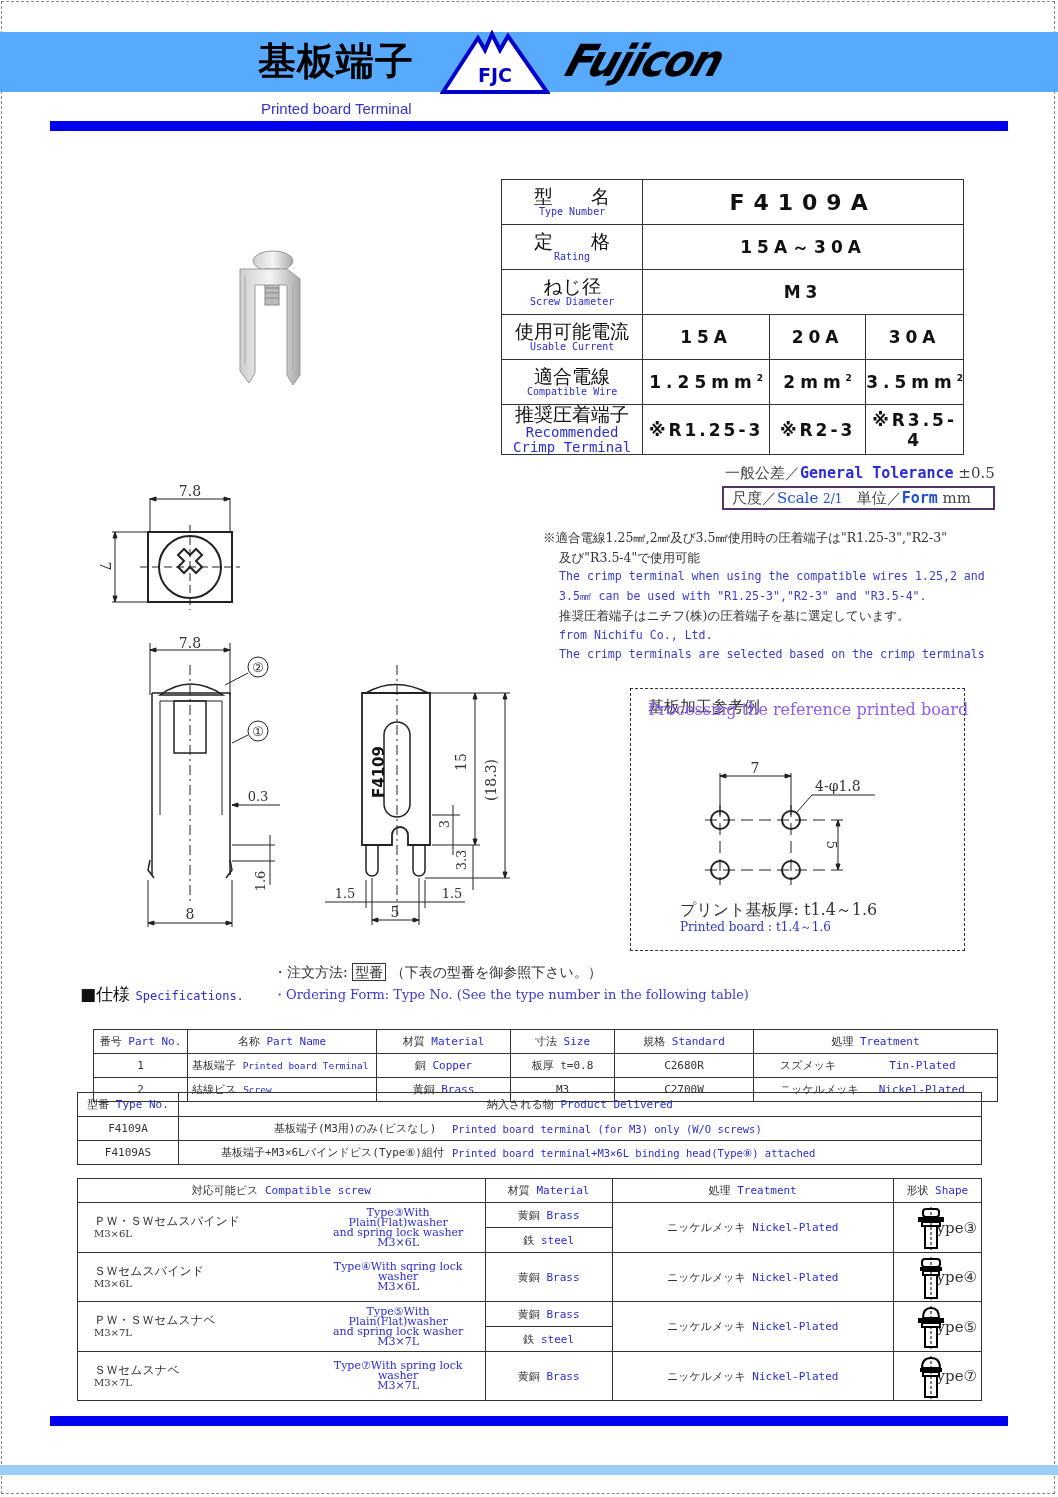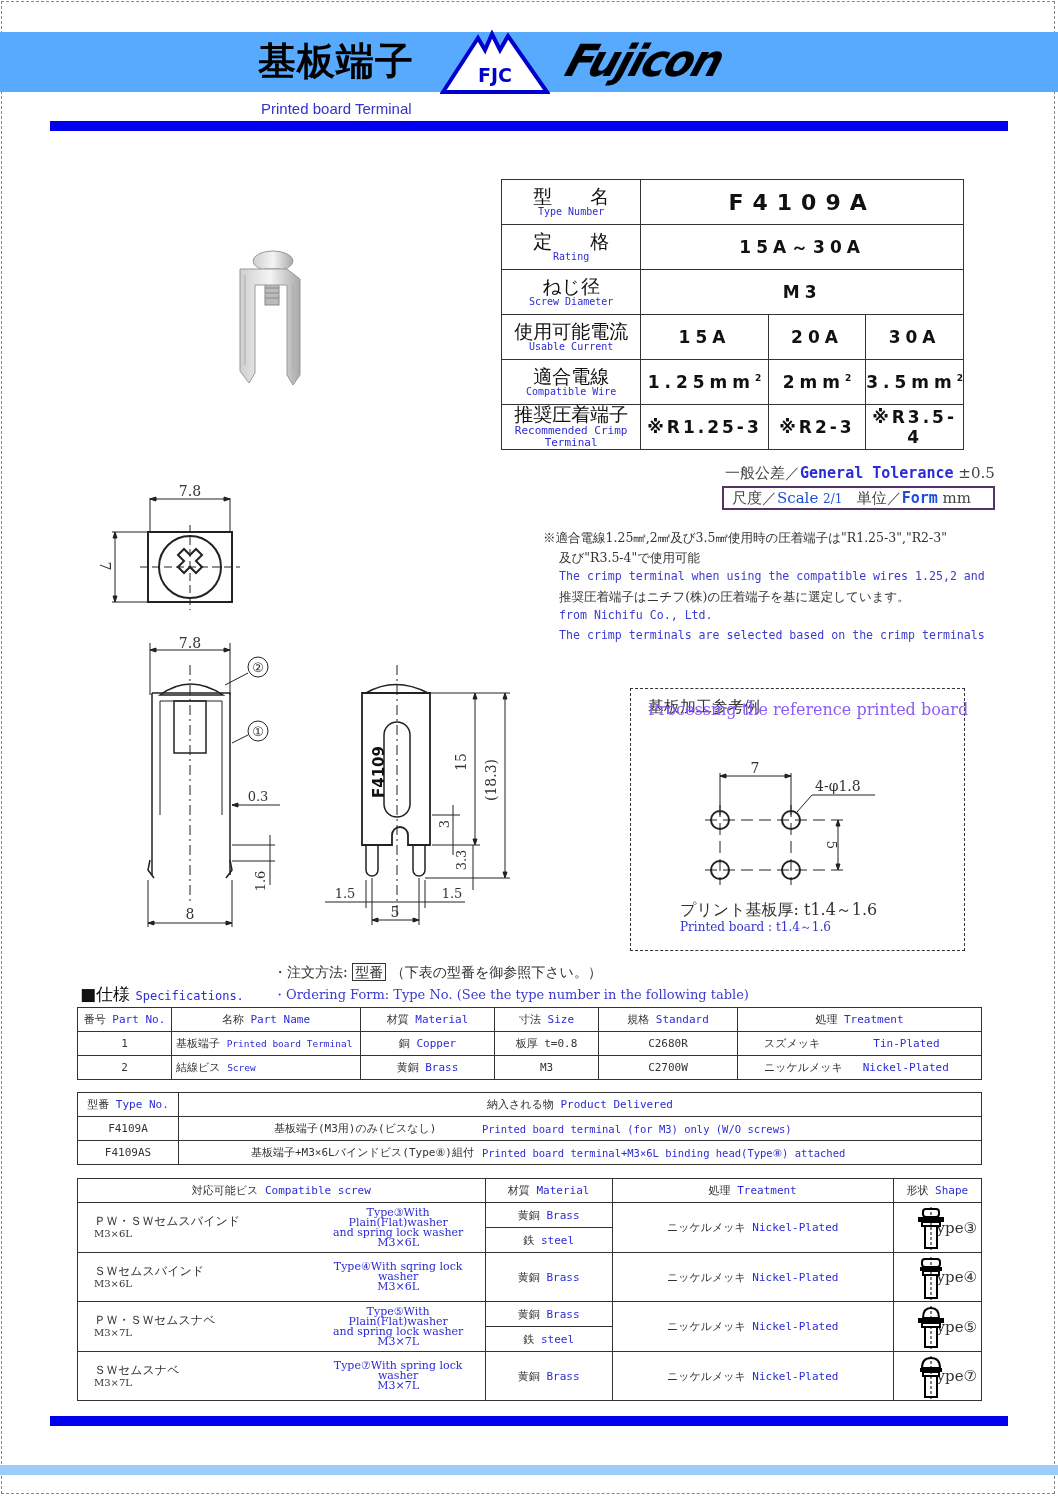--- a/index.html
+++ b/index.html
@@ -19,21 +19,21 @@
   .rule.bottom { top:1416px; }
   .footer-band { left:0; top:1465px; width:1058px; height:10px; background:#9cccf8; }
 
   
   table { border-collapse:collapse; }
   .spec { left:501px; top:179px; width:463px; }
   .spec td { border:1.5px solid #333; text-align:center; vertical-align:middle; padding:0; height:44px; }
   .spec .lbl { width:156px; line-height:1.05; }
   .spec .lbl .jp { font-family:"DejaVu Sans", sans-serif; font-size:19px; color:#111; display:block; }
   .spec .lbl .en { font-family:"DejaVu Sans Mono", monospace; font-size:10px; color:#2b2bd6; display:block; }
-  .spec .lbl .en.tiny { font-size:11px; }
+  .spec .lbl .en.tiny { font-size:14px; }
   .spec .val { font-family:"DejaVu Sans", sans-serif; font-weight:bold; font-size:17px; letter-spacing:5px; color:#111; }
   .spec .val.big { font-size:22px; letter-spacing:9px; }
   .spec sup { font-size:9px; letter-spacing:0; }
 
   .tol { left:725px; top:464px; font-size:15px; color:#444; }
   .tol b { font-family:"DejaVu Sans Mono", monospace; color:#2b2bd6; }
   .scale-box { left:722px; top:486px; width:273px; height:24px; border:2px solid #553366; box-sizing:border-box; font-size:15px; color:#444; padding:1px 8px; white-space:nowrap; }
 
   .notes { left:543px; top:528px; width:460px; font-size:12.5px; line-height:19.5px; color:#333; }
   .notes .en { color:#3b3bd0; font-family:"DejaVu Sans Mono", monospace; font-size:11.6px; }
@@ -46,21 +46,21 @@
 
   .order1 { left:273px; top:964px; font-size:14px; color:#333; }
   .order1 .boxed { border:1px solid #333; padding:0 2px; }
   .order2 { left:273px; top:986px; font-size:13px; color:#3b3bd0; }
   .specs-h { left:80px; top:983px; font-size:17px; color:#111; font-family:"DejaVu Sans", sans-serif; }
   .specs-h .en { font-family:"DejaVu Sans Mono", monospace; font-size:12px; color:#2b2bd6; }
 
   .tbl { left:77px; width:905px; font-size:11px; font-family:"DejaVu Sans Mono", monospace; }
   .tbl td, .tbl th { border:1px solid #333; text-align:center; height:23px; padding:0 4px; font-weight:normal; color:#333; }
   .tbl .en { color:#2b2bd6; }
-  .tbl-parts { top:1007px; }
+  .tbl-parts { top:1029px;margin-left:16px; }
   .tbl-types { top:1092px; }
   .tbl-screws { top:1178px; }
   .tbl-screws td { height:24px; }
   .tbl-screws .name { text-align:left; font-family:"DejaVu Serif", serif; font-size:12px; line-height:12px; padding-left:16px; border-right:none; }
   .tbl-screws .name small { font-size:10px; }
   .tbl-screws .desc { text-align:center; font-size:11px; line-height:10px; color:#2b2bd6; border-left:none; width:165px; font-family:"DejaVu Serif", serif; }
   .tbl-screws .shape { text-align:right; padding-right:4px; font-size:15px; font-family:"DejaVu Serif", serif; position:relative; }
   .screw-ico { position:absolute; left:22px; top:4px; }
 </style>
 </head>
@@ -146,20 +146,21 @@
 </tbody>
   </table>
 
 <div class="abs tol"><span>一般公差／</span><b>General Tolerance</b> <span>±0.5</span></div>
 <div class="abs scale-box"><span>尺度／</span><span class="blue">Scale</span> <span class="blue" style="font-size:12px">2/1</span>&nbsp;&nbsp;&nbsp;<span>単位／</span><b class="blue mono">Form</b> <span>mm</span></div>
 
 <div class="abs notes">
   <div>※適合電線1.25㎟,2㎟及び3.5㎟使用時の圧着端子は"R1.25-3","R2-3"</div>
   <div style="padding-left:16px">及び"R3.5-4"で使用可能</div>
   <div class="en" style="padding-left:16px">The crimp terminal when using the compatible wires 1.25,2 and</div>
+  <div class="en" style="padding-left:16px">3.5㎟ can be used with "R1.25-3","R2-3" and "R3.5-4".</div>
   <div style="padding-left:16px">推奨圧着端子はニチフ(株)の圧着端子を基に選定しています。</div>
   <div class="en" style="padding-left:16px">from Nichifu Co., Ltd.</div>
   <div class="en" style="padding-left:16px">The crimp terminals are selected based on the crimp terminals</div>
 </div>
 
 <svg class="abs" style="left:90px;top:480px" width="200" height="140" viewBox="0 0 200 140" fill="none" stroke="#222">
   <line x1="60" y1="18" x2="60" y2="52" stroke-width="1"></line>
   <line x1="140" y1="18" x2="140" y2="52" stroke-width="1"></line>
   <line x1="60" y1="19" x2="140" y2="19" stroke-width="1"></line>
   <path d="M60 19 l6 -2 v4z M140 19 l-6 -2 v4z" fill="#222"></path>
@@ -307,21 +308,21 @@
     <th style="width:92px"><span>型番</span> <span class="en">Type No.</span></th>
     <th colspan="2"><span>納入される物</span> <span class="en">Product Delivered</span></th>
   </tr>
   <tr>
     <td>F4109A</td>
     <td style="text-align:left;padding-left:95px;border-right:none;width:170px">基板端子(M3用)のみ(ビスなし)</td>
     <td class="en" style="text-align:left;border-left:none;font-size:10.5px">Printed board terminal (for M3) only (W/O screws)</td>
   </tr>
   <tr>
     <td>F4109AS</td>
-    <td style="text-align:center;padding-left:72px;border-right:none;white-space:nowrap">基板端子+M3×6Lバインドビス(Type⑧)組付</td>
+    <td style="text-align:center;padding-left:42px;border-right:none;white-space:nowrap">基板端子+M3×6Lバインドビス(Type⑧)組付</td>
     <td class="en" style="text-align:left;border-left:none;font-size:10.5px">Printed board terminal+M3×6L binding head(Type⑧) attached</td>
   </tr>
 </tbody>
   </table>
 
 <table class="abs tbl tbl-screws">
   <tbody>
       <tr>
     <th colspan="2" style="width:352px"><span>対応可能ビス</span> <span class="en">Compatible screw</span></th>
     <th style="width:118px"><span>材質</span> <span class="en">Material</span></th>

